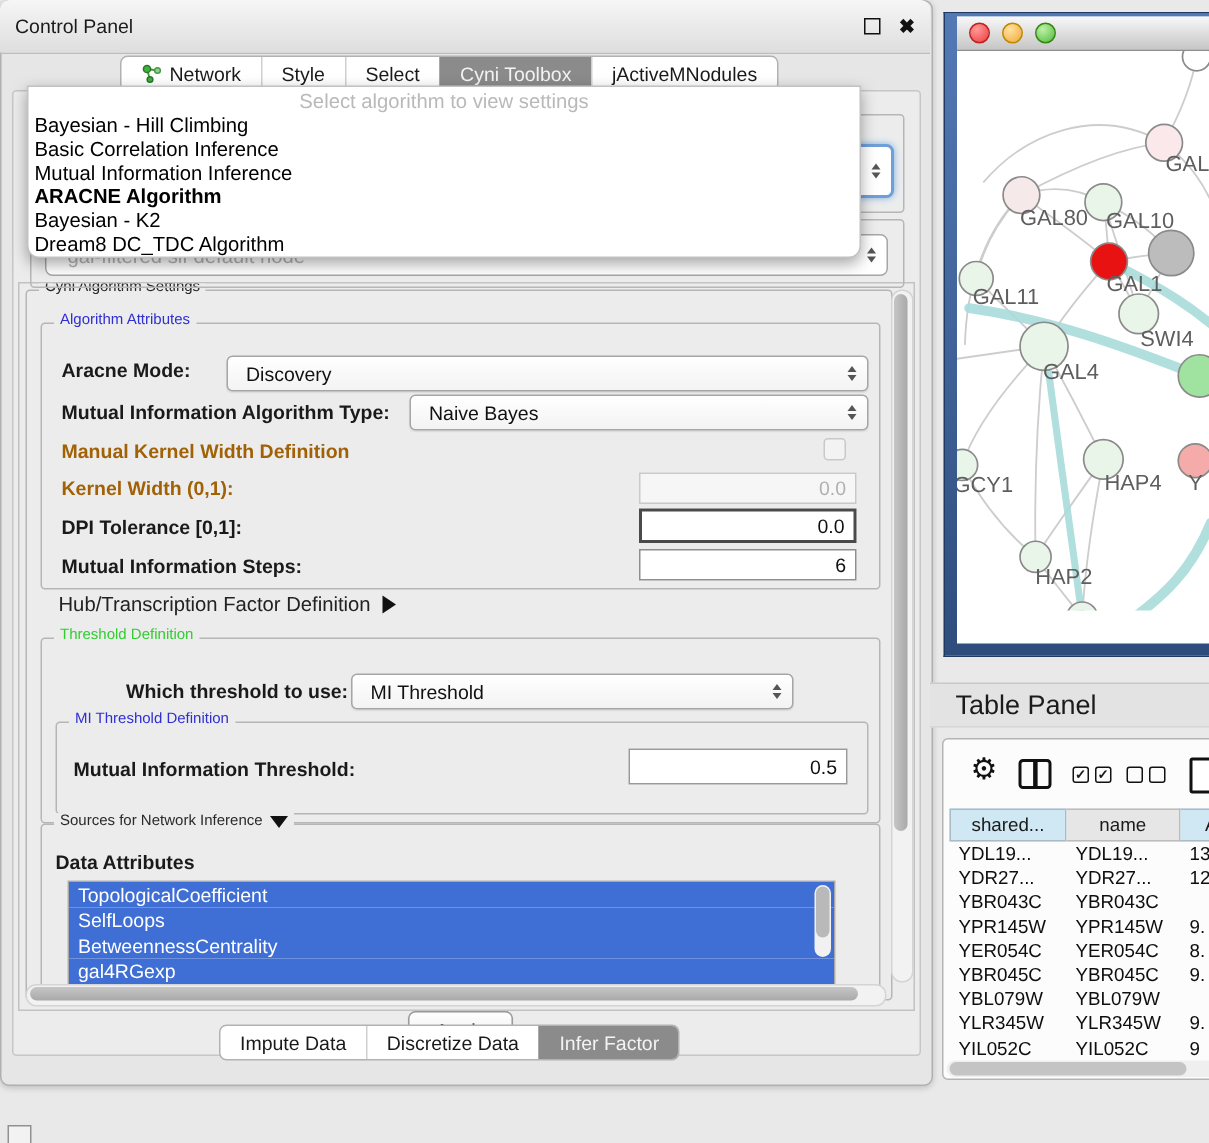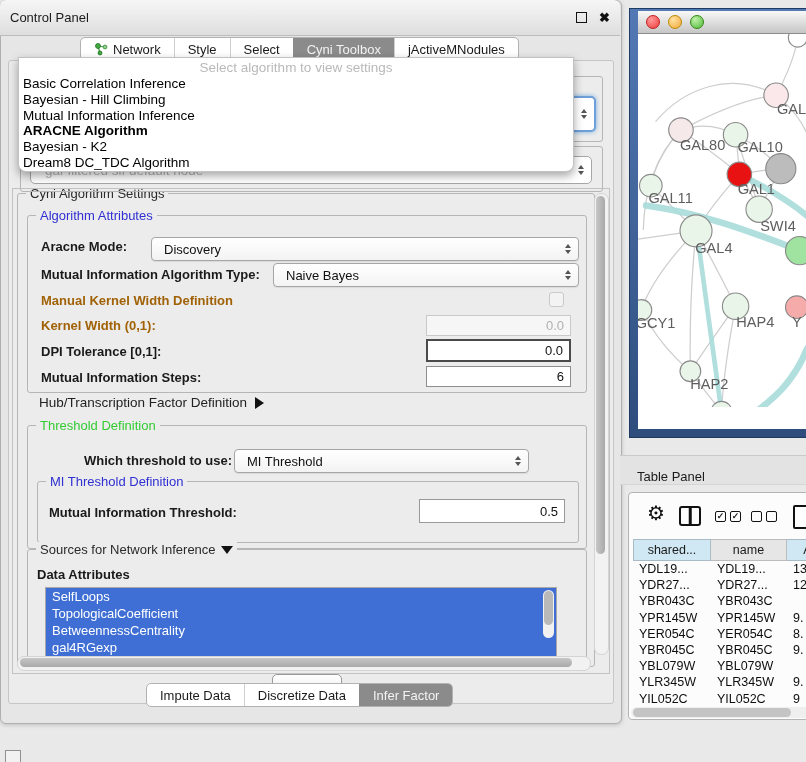--- a/index.html
+++ b/index.html
@@ -42,21 +42,21 @@
   .bgbox{border:1px solid #b6b6b6;border-radius:3px;z-index:5}
   .bgcombo1{left:30px;top:96px;width:562px;height:32px;background:#fff;
     border:2px solid #6f9fd8;border-radius:5px;box-shadow:0 0 5px #7aaede;z-index:6}
   .bgcombo2{left:30px;top:156px;width:562px;height:28px;background:#fff;
     border:1px solid #a6a6a6;border-radius:5px;z-index:6;display:flex;align-items:center;
     padding-left:14px;box-sizing:border-box;font-size:13.5px;color:#b5b5b5}
 
   
   .gbox{position:absolute;border:1px solid #b6b6b6;border-radius:3px}
   .legend{position:absolute;top:-8px;left:8px;background:#ececec;padding:0 4px;
-    font-size:13px;white-space:nowrap;display:flex;align-items:center;gap:5px}
+    font-size:10px;white-space:nowrap;display:flex;align-items:center;gap:5px}
   .legend.blue{color:#2f2fd3}
   .legend.green{color:#33cc33}
   .legend.plain{color:#2a2a2a}
 
   .lbl{position:absolute;font-size:13px;font-weight:bold;color:#1a1a1a;white-space:nowrap}
   .lbl.dis{color:#a16207}
 
   .combo{position:absolute;background:linear-gradient(#ffffff,#f3f3f3);
     border:1px solid #a6a6a6;border-radius:4px;font-size:13px;color:#111;
     display:flex;align-items:center;padding-left:12px;box-sizing:border-box;
@@ -108,22 +108,22 @@
   .net-titlebar{height:22px;background:linear-gradient(#f8f8f8,#c6c6c6);
     border-bottom:1px solid #8e8e8e;display:flex;align-items:center;padding-left:8px;gap:8px}
   .tl{width:12px;height:12px;border-radius:50%}
   .tl.red{background:radial-gradient(circle at 35% 30%,#ff9a9a,#ee3c3c);border:1px solid #b22}
   .tl.yel{background:radial-gradient(circle at 35% 30%,#ffe2a0,#f2a83a);border:1px solid #b80}
   .tl.grn{background:radial-gradient(circle at 35% 30%,#c0f0a8,#4fba3c);border:1px solid #381}
   .net-canvas{position:relative;width:100%;height:373px;background:#fff}
 
   
   .tp-strip{left:620px;top:455px;width:186px;height:30px;background:#e3e3e3;
-    border-top:1px solid #c9c9c9;border-bottom:1px solid #d6d6d6;display:flex;align-items:flex-end;
-    padding-left:17px;box-sizing:border-box;font-size:13px;color:#1b1b1b}
+    border-top:1px solid #c9c9c9;border-bottom:1px solid #d6d6d6;display:flex;align-items:center;
+    padding-left:17px;box-sizing:border-box;font-size:18px;color:#1b1b1b}
   .tp-panel{left:628px;top:492px;width:192px;height:226px;background:#fcfcfc;
     border:1px solid #b4b4b4;border-radius:4px}
   .gear{position:absolute;font-size:20px;color:#111;line-height:1}
   .splitico{position:absolute;width:22px;height:20px;border:2.5px solid #111;border-radius:3px;box-sizing:border-box}
   .splitico i{position:absolute;left:50%;top:0;width:2.5px;height:100%;background:#111;transform:translateX(-50%)}
   .cb{position:absolute;width:11px;height:11px;border:1.5px solid #111;border-radius:2px;
     box-sizing:border-box;font-size:9px;line-height:8px;text-align:center;font-weight:bold}
   .docico{position:absolute;width:16px;height:20px;border:2px solid #111;border-radius:2px;background:#fff}
   .thead{position:absolute;display:flex;height:22px;font-size:12.5px}
   .thc{display:flex;align-items:center;justify-content:center;border:1px solid #a9bcc6;
@@ -194,22 +194,22 @@
     <span>gal-filtered sif default node</span>
     <span class="spn">
         <i class="u"></i>
         <i class="d"></i>
       </span>
   </div>
 
   <div class="abs popup">
     <div class="ph">Select algorithm to view settings</div>
     <div class="items">
+      <div class="it">Bayesian - Hill Climbing</div>
       <div class="it">Basic Correlation Inference</div>
-      <div class="it">Bayesian - Hill Climbing</div>
       <div class="it">Mutual Information Inference</div>
       <div class="it bold">ARACNE Algorithm</div>
       <div class="it">Bayesian - K2</div>
       <div class="it">Dream8 DC_TDC Algorithm</div>
     </div>
   </div>
 
   <div class="abs pane">
 
     <div class="gbox" style="left:4px;top:4px;width:576px;height:472px">
@@ -274,22 +274,22 @@
     </div>
 
     <div class="gbox" style="left:14px;top:360px;width:558px;height:116px">
       <span class="legend plain">
         <span>Sources for Network Inference</span>
         <span class="tri-d"></span>
       </span>
     </div>
     <span class="lbl" style="left:24px;top:378px">Data Attributes</span>
     <div class="attrlist" style="left:32px;top:398px;width:510px;height:68px">
+      <div class="attr">TopologicalCoefficient</div>
       <div class="attr">SelfLoops</div>
-      <div class="attr">TopologicalCoefficient</div>
       <div class="attr">BetweennessCentrality</div>
       <div class="attr">gal4RGexp</div>
       <div class="listscroll">
           <div class="thumb"></div>
         </div>
     </div>
 
     <div class="vscroll">
         <div class="thumb"></div>
       </div>

